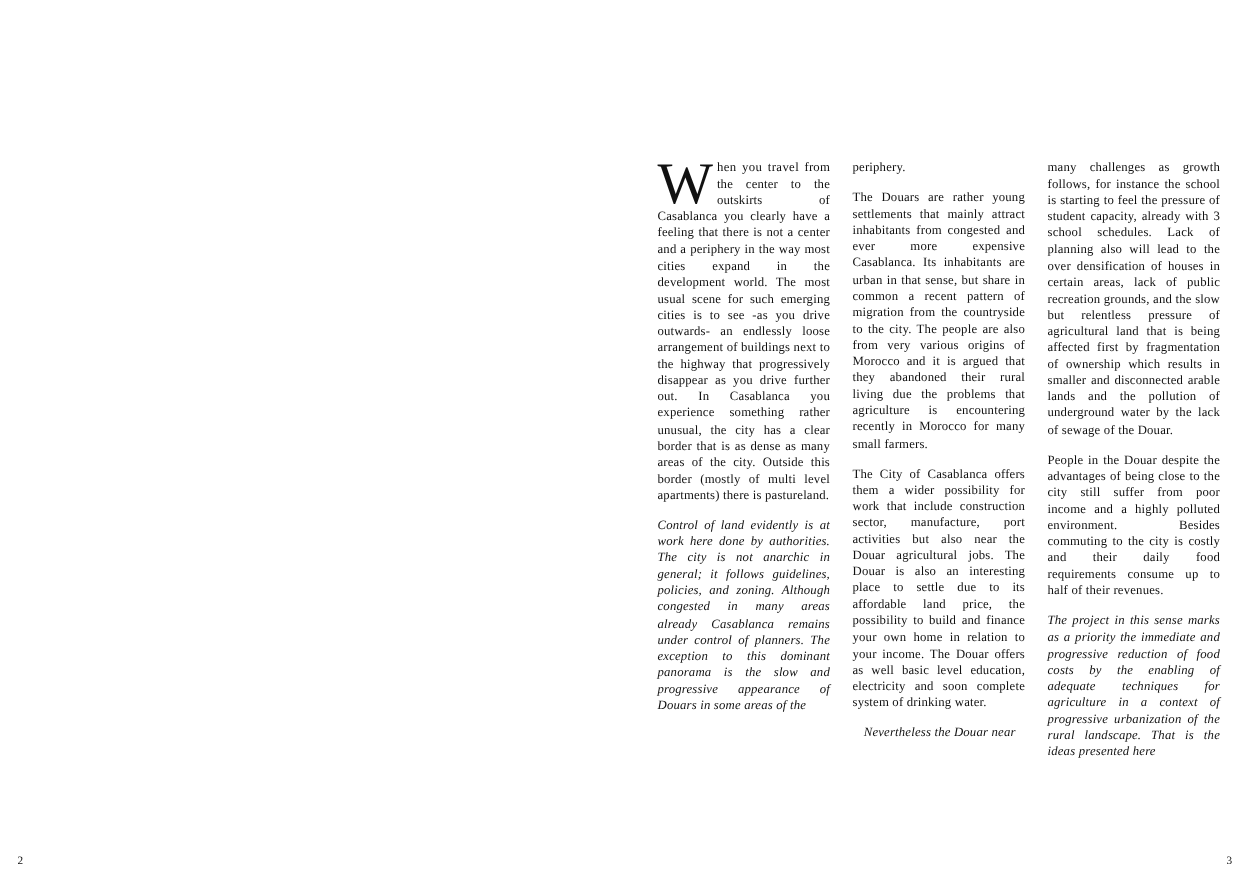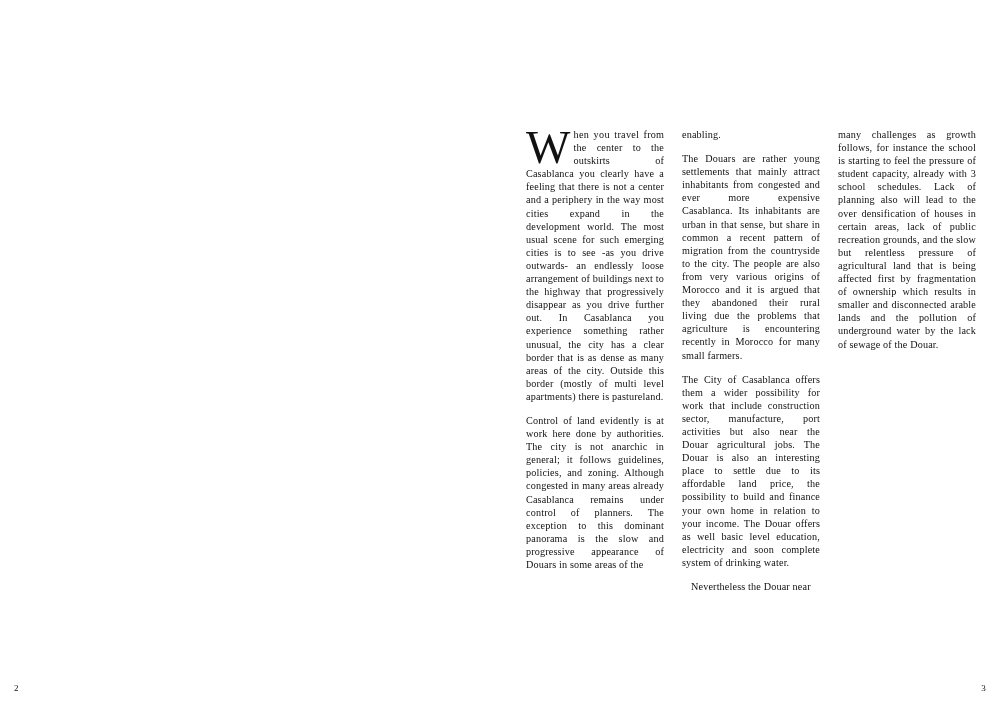--- a/index.html
+++ b/index.html
@@ -55,20 +55,21 @@
     text-align: justify;
     text-justify: inter-word;
     hyphens: none;
     letter-spacing: 0.15px;
   }
   .para.indent {
     text-indent: 9px;
   }
   .para:last-child {
     margin-bottom: 0;
+    font-style: italic;
   }
 
   
   .dropcap-para {
     position: relative;
     min-height: 42px;
   }
   .dropcap {
     float: left;
     font-family: "Liberation Serif", serif;
@@ -112,28 +113,30 @@
     <div class="text-area">
 
       <div class="column">
         <p class="para dropcap-para">
           <span class="dropcap">W</span><span class="smallcaps-lead">hen you travel</span> <span>from the center to the outskirts of Casablanca you clearly have a feeling that there is not a center and a periphery in the way most cities expand in the development world. The most usual scene for such emerging cities is to see -as you drive outwards- an endlessly loose arrangement of buildings next to the highway that progressively disappear as you drive further out. In Casablanca you experience something rather unusual, the city has a clear border that is as dense as many areas of the city. Outside this border (mostly of multi level apartments) there is pastureland.</span>
         </p>
         <p class="para">Control of land evidently is at work here done by authorities. The city is not anarchic in general; it follows guidelines, policies, and zoning. Although congested in many areas already Casablanca remains under control of planners. The exception to this dominant panorama is the slow and progressive appearance of Douars in some areas of the</p>
       </div>
 
       <div class="column">
-        <p class="para">enabling.</p>
+        <p class="para">periphery.</p>
         <p class="para">The Douars are rather young settlements that mainly attract inhabitants from congested and ever more expensive Casablanca. Its inhabitants are urban in that sense, but share in common a recent pattern of migration from the countryside to the city. The people are also from very various origins of Morocco and it is argued that they abandoned their rural living due the problems that agriculture is encountering recently in Morocco for many small farmers.</p>
         <p class="para">The City of Casablanca offers them a wider possibility for work that include construction sector, manufacture, port activities but also near the Douar agricultural jobs. The Douar is also an interesting place to settle due to its affordable land price, the possibility to build and finance your own home in relation to your income. The Douar offers as well basic level education, electricity and soon complete system of drinking water.</p>
         <p class="para indent">Nevertheless the Douar near</p>
       </div>
 
       <div class="column">
         <p class="para">many challenges as growth follows, for instance the school is starting to feel the pressure of student capacity, already with 3 school schedules. Lack of planning also will lead to the over densification of houses in certain areas, lack of public recreation grounds, and the slow but relentless pressure of agricultural land that is being affected first by fragmentation of ownership which results in smaller and disconnected arable lands and the pollution of underground water by the lack of sewage of the Douar.</p>
+        <p class="para">People in the Douar despite the advantages of being close to the city still suffer from poor income and a highly polluted environment. Besides commuting to the city is costly and their daily food requirements consume up to half of their revenues.</p>
+        <p class="para">The project in this sense marks as a priority the immediate and progressive reduction of food costs by the enabling of adequate techniques for agriculture in a context of progressive urbanization of the rural landscape. That is the ideas presented here</p>
       </div>
 
     </div>
 
     <div class="folio folio-right">3</div>
   </div>
 
 </div>
 
 </body></html>

